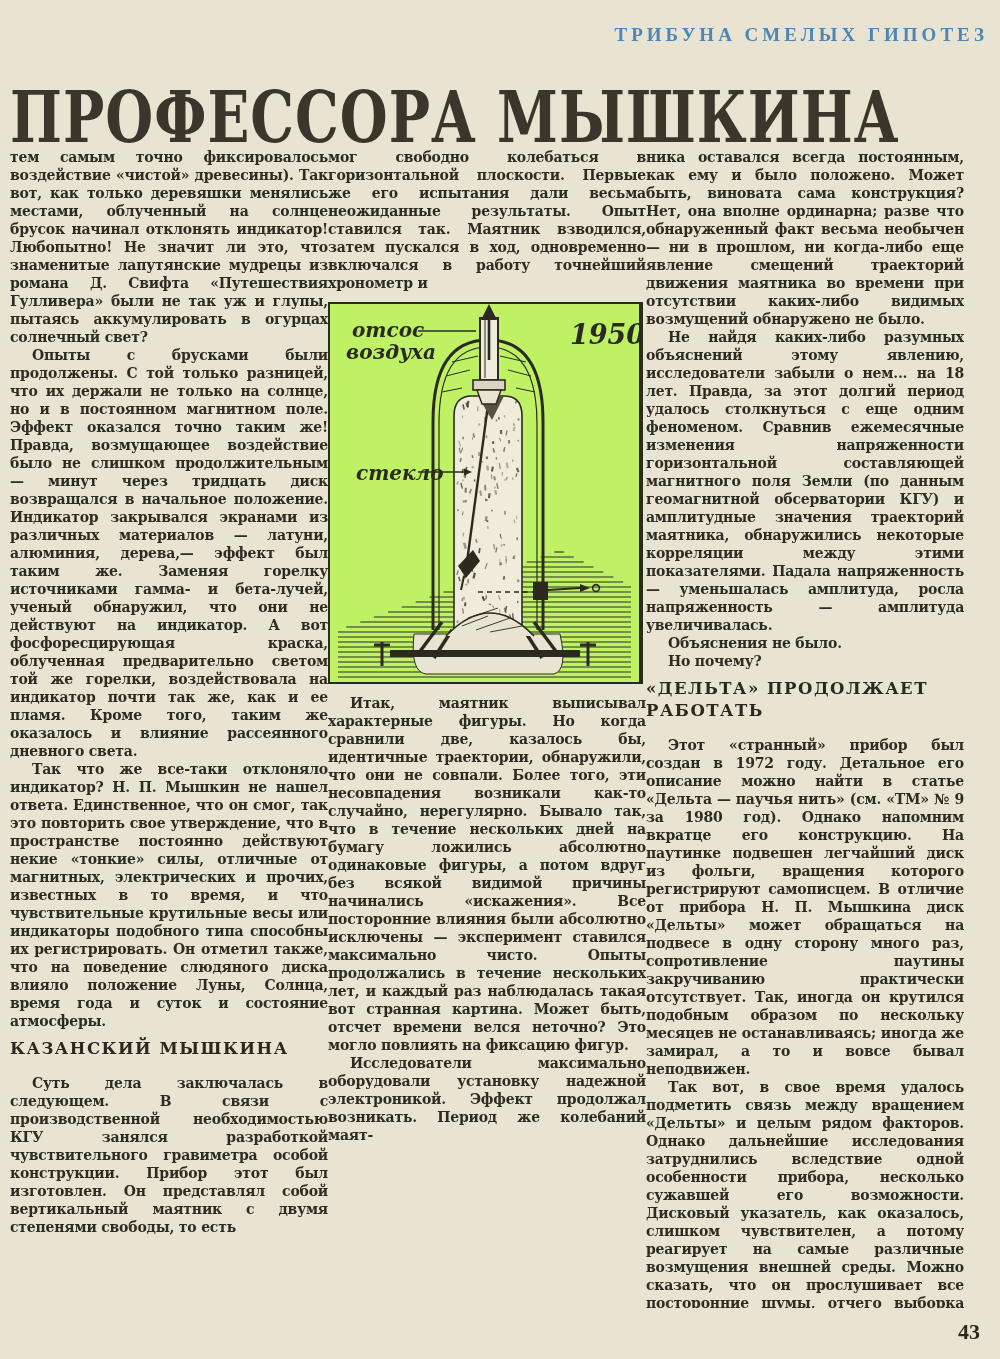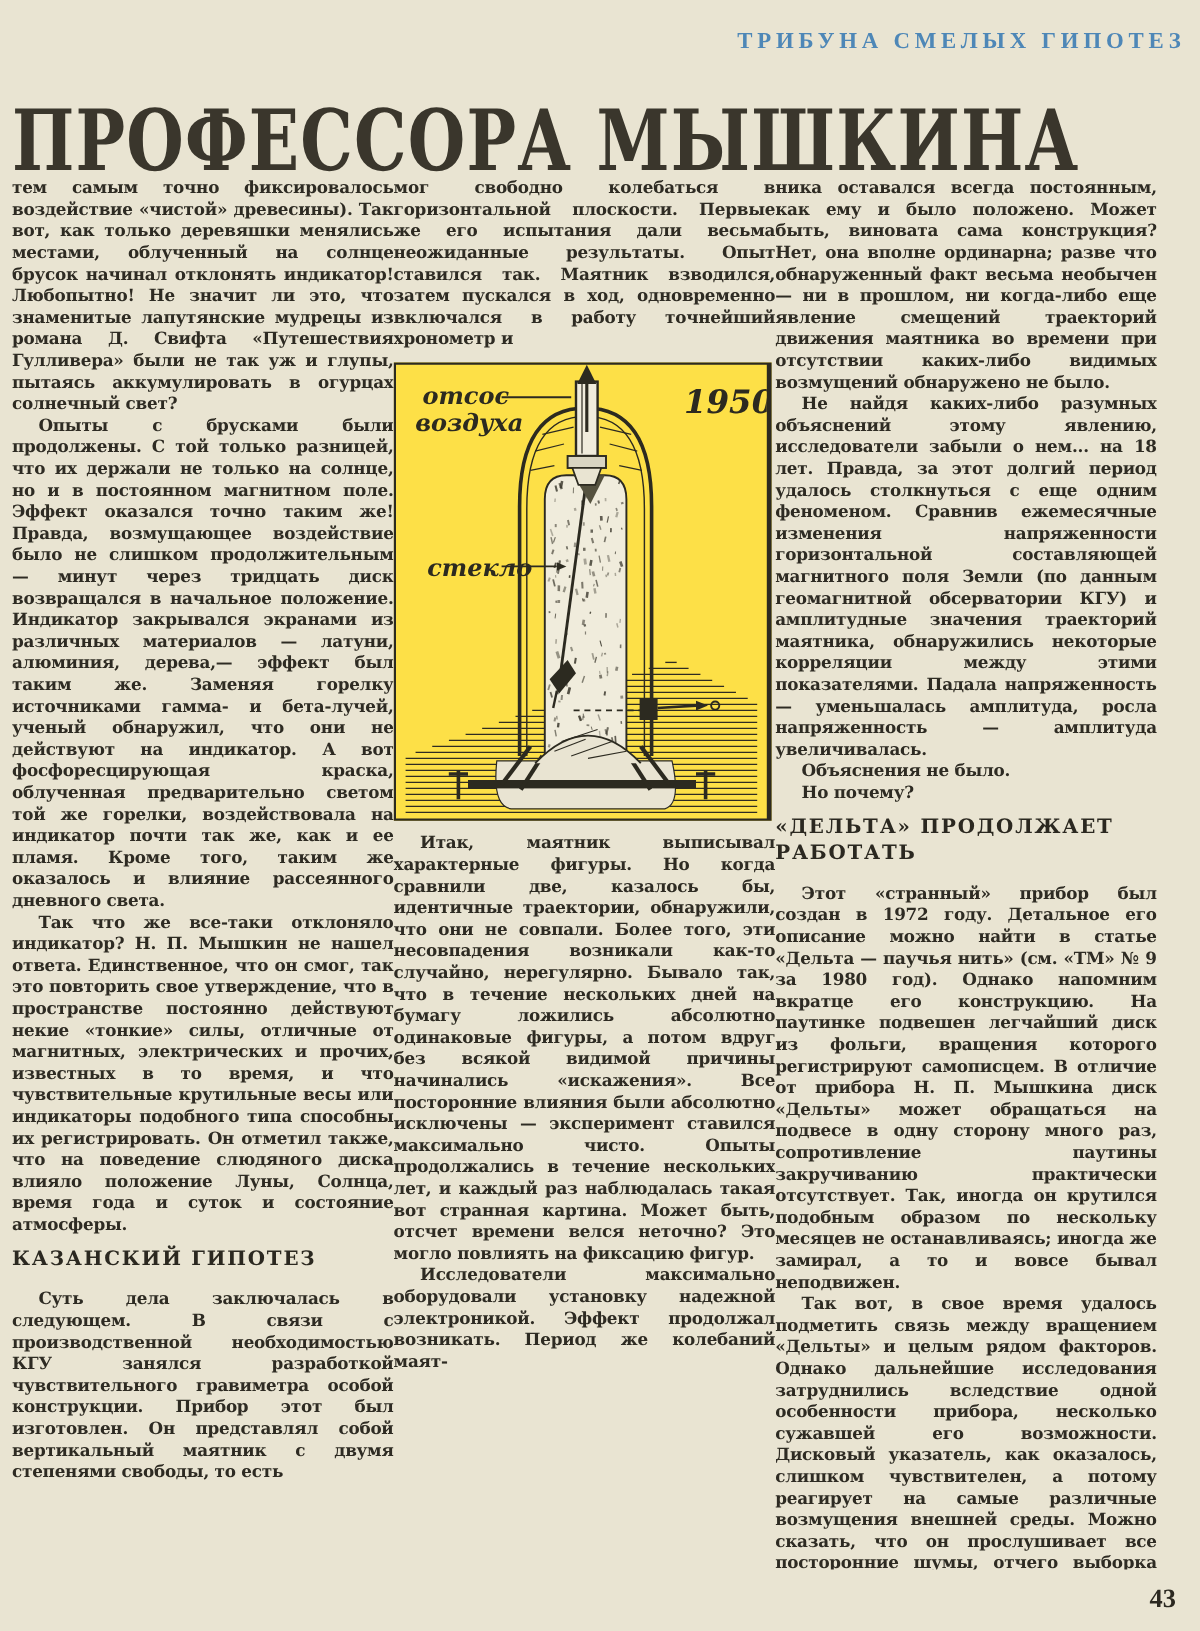--- a/index.html
+++ b/index.html
@@ -42,21 +42,21 @@
   .col p.ind{text-indent:22px;}
   .sec-head{
     font-weight:bold;font-size:16.5px;letter-spacing:1.5px;
     margin:8px 0 14px 0;
     color:#2b2820;
     line-height:22px;
   }
   .figure-wrap{margin:10px 0 10px 0;}
   .figure-frame{
     width:309px;height:378px;
-    background:#fde047;
+    background:#bef264;
     border:2px solid #2c2a20;
     border-right-width:4px;
     position:relative;
   }
   .figure-frame svg{display:block;}
   .fig-caption{
     margin-top:12px;
     font-family:"DejaVu Sans", sans-serif;
     font-weight:bold;font-size:12.5px;line-height:16px;
     text-align:justify;
@@ -79,21 +79,21 @@
 
 <div class="rubric">ТРИБУНА СМЕЛЫХ ГИПОТЕЗ</div>
 <h1 class="headline">ПРОФЕССОРА МЫШКИНА</h1>
 
 <div class="columns">
 
   <div class="col">
     <p>тем самым точно фиксировалось воздействие «чистой» древесины). Так вот, как только деревяшки менялись местами, облученный на солнце брусок начинал отклонять индикатор! Любопытно! Не значит ли это, что знаменитые лапутянские мудрецы из романа Д. Свифта «Путешествия Гулливера» были не так уж и глупы, пытаясь аккумулировать в огурцах солнечный свет?</p>
     <p class="ind">Опыты с брусками были продолжены. С той только разницей, что их держали не только на солнце, но и в постоянном магнитном поле. Эффект оказался точно таким же! Правда, возмущающее воздействие было не слишком продолжительным — минут через тридцать диск возвращался в начальное положение. Индикатор закрывался экранами из различных материалов — латуни, алюминия, дерева,— эффект был таким же. Заменяя горелку источниками гамма- и бета-лучей, ученый обнаружил, что они не действуют на индикатор. А вот фосфоресцирующая краска, облученная предварительно светом той же горелки, воздействовала на индикатор почти так же, как и ее пламя. Кроме того, таким же оказалось и влияние рассеянного дневного света.</p>
     <p class="ind">Так что же все-таки отклоняло индикатор? Н. П. Мышкин не нашел ответа. Единственное, что он смог, так это повторить свое утверждение, что в пространстве постоянно действуют некие «тонкие» силы, отличные от магнитных, электрических и прочих, известных в то время, и что чувствительные крутильные весы или индикаторы подобного типа способны их регистрировать. Он отметил также, что на поведение слюдяного диска влияло положение Луны, Солнца, время года и суток и состояние атмосферы.</p>
-    <div class="sec-head">КАЗАНСКИЙ ГИПОТЕЗ</div>
+    <div class="sec-head">КАЗАНСКИЙ МЫШКИНА</div>
     <p class="ind">Суть дела заключалась в следующем. В связи с производственной необходимостью КГУ занялся разработкой чувствительного гравиметра особой конструкции. Прибор этот был изготовлен. Он представлял собой вертикальный маятник с двумя степенями свободы, то есть</p>
   </div>
 
   <div class="col">
     <p>мог свободно колебаться в горизонтальной плоскости. Первые же его испытания дали весьма неожиданные результаты. Опыт ставился так. Маятник взводился, затем пускался в ход, одновременно включался в работу точнейший хронометр и</p>
 
     <div class="figure-wrap">
       <div class="figure-frame">
         <svg id="diagram" width="309" height="378" viewBox="0 0 309 378">
 

